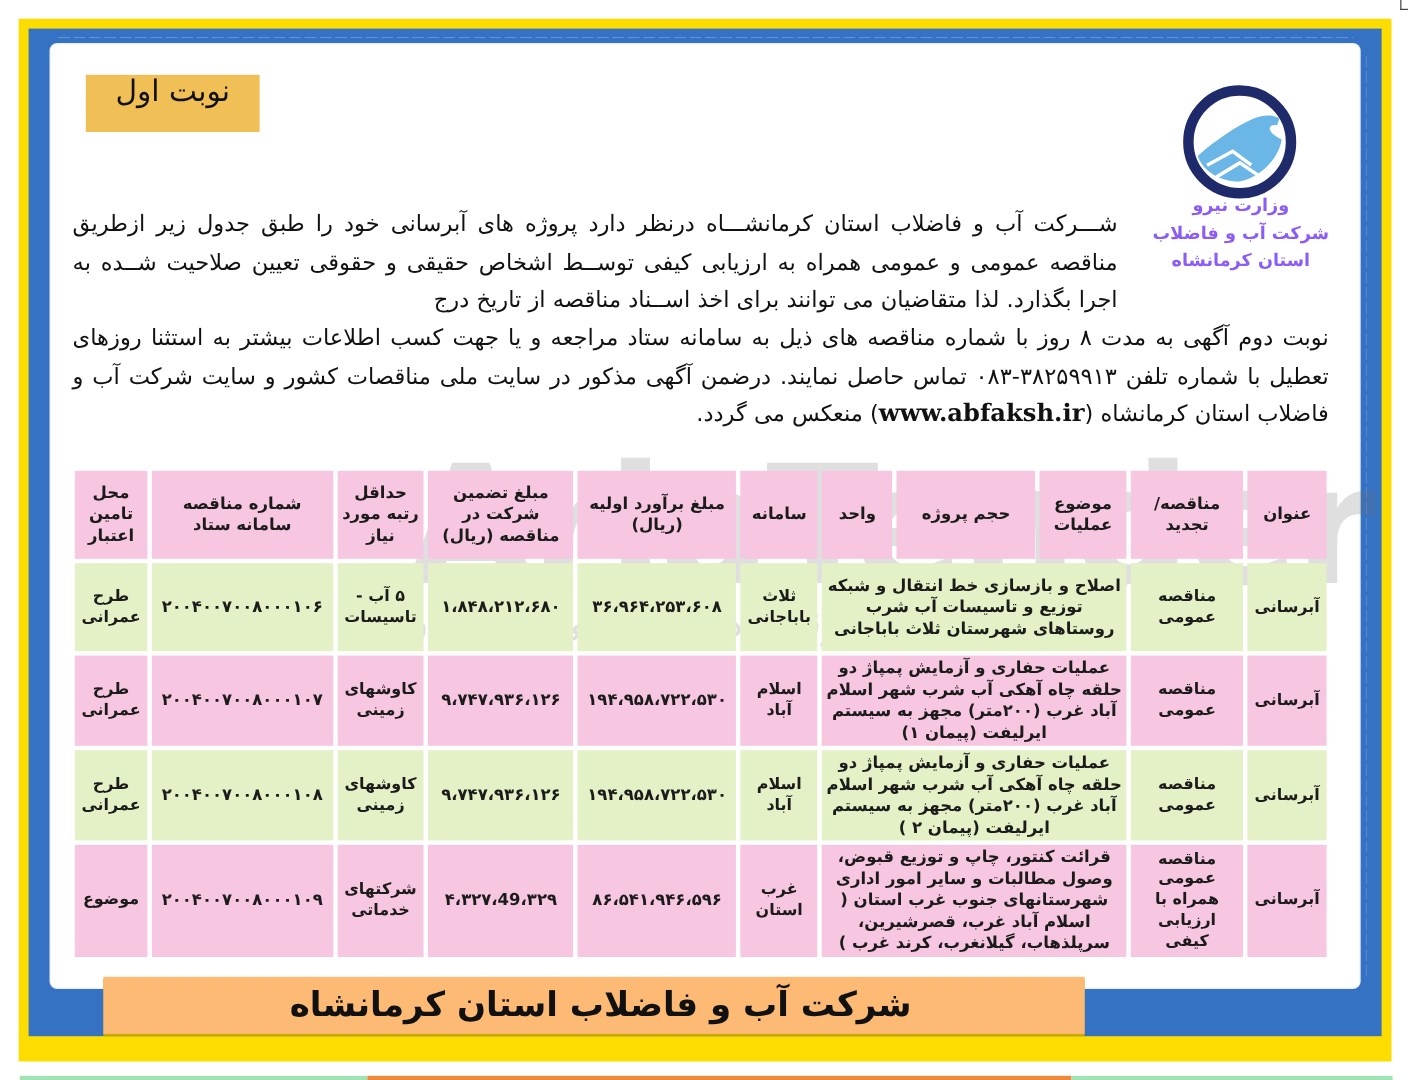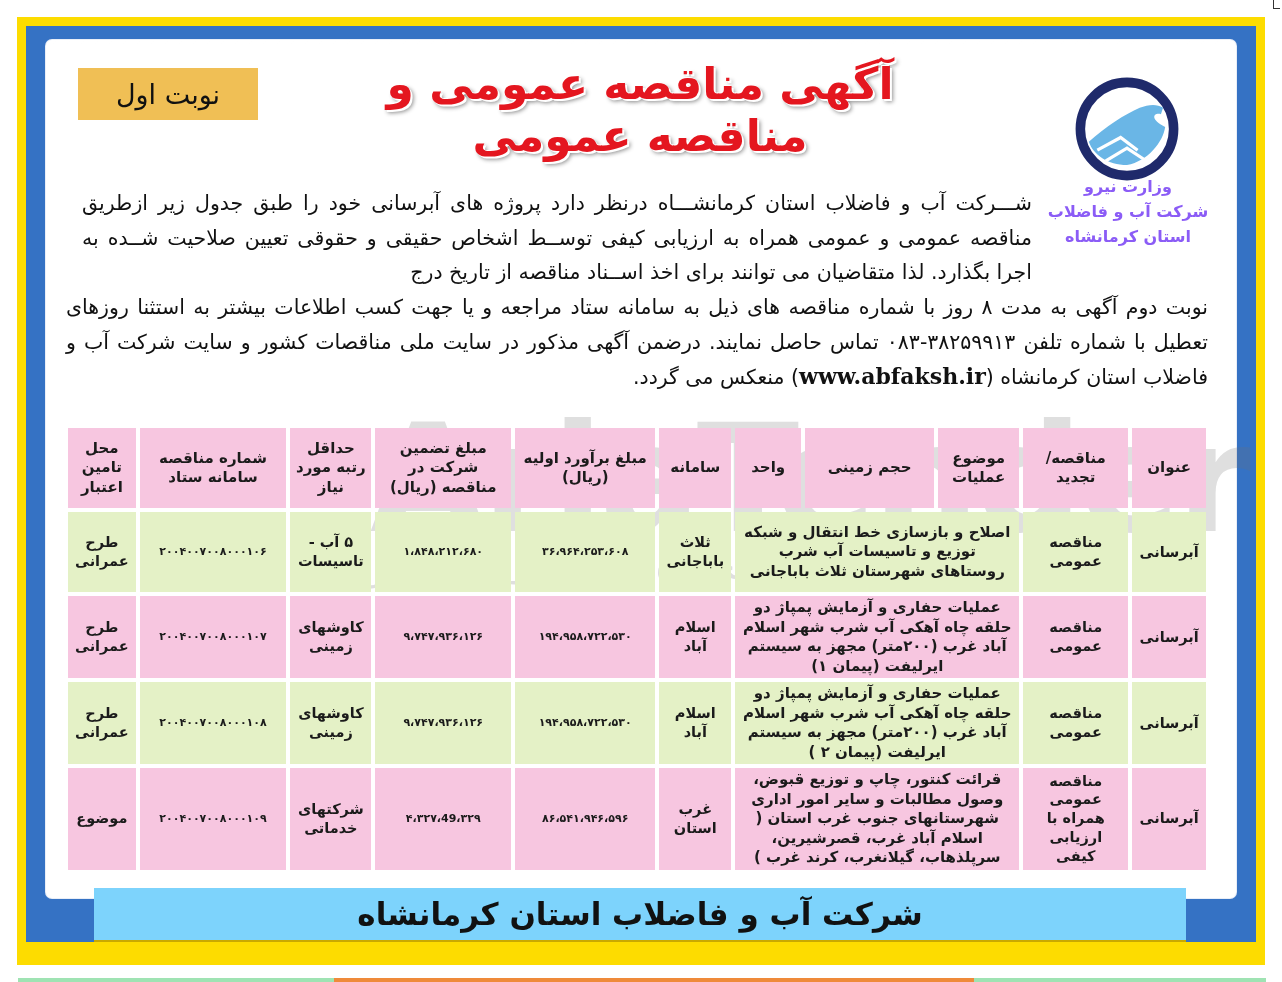--- a/index.html
+++ b/index.html
@@ -18,65 +18,65 @@
   .perf-top { left: 52px; top: 34px; width: 1178px; height: 12px;
               background: radial-gradient(circle at 6px 12px, #ffffff 5px, transparent 5.5px) repeat-x;
               background-size: 14px 12px; }
   .perf-side-l { left: 40px; top: 50px; width: 12px; height: 840px;
                  background: radial-gradient(circle at 12px 6px, #ffffff 5px, transparent 5.5px) repeat-y;
                  background-size: 12px 14px; }
   .perf-side-r { left: 1230px; top: 50px; width: 12px; height: 840px;
                  background: radial-gradient(circle at 0px 6px, #ffffff 5px, transparent 5.5px) repeat-y;
                  background-size: 12px 14px; }
 
-  .badge { position: absolute; left: 78px; top: 68px; width: 180px; height: 52px;
+  .badge { position: absolute; left: 78px; top: 68px; width: 158px; height: 52px;
            background: #f0bf55; color: #111; font-size: 27px;
-           display: flex; align-items: center; justify-content: center; direction: rtl; }
+           display: flex; align-items: flex-start; justify-content: center; direction: rtl; }
 
   .title { position: absolute; left: 300px; top: 58px; width: 680px; direction: rtl;
            text-align: center; color: #e4161f; font-weight: bold;
            font-family: "DejaVu Sans", sans-serif; line-height: 1.18;
            text-shadow: 2px 2px 0 #ffffff, -1px -1px 0 #ffffff, 3px 3px 4px rgba(0,0,0,0.45); }
   .title .l1 { font-size: 44px; display: block; }
   .title .l2 { font-size: 44px; display: block; }
 
   .logo { position: absolute; left: 1074px; top: 76px; width: 106px; height: 106px; }
   .logo-text { position: absolute; left: 1040px; top: 174px; width: 176px; direction: rtl;
                text-align: center; font-weight: bold; font-size: 16px; line-height: 25px; color: #8b5cf6; }
 
   .intro { position: absolute; direction: rtl; text-align: justify; font-size: 20.5px;
            color: #111; line-height: 34.5px; }
-  .intro-a { left: 66px; top: 186px; width: 950px; margin-left: 16px; }
+  .intro-a { left: 66px; top: 186px; width: 950px; }
   .intro-b { left: 66px; top: 290px; width: 1142px; text-align: justify; }
   .intro .url { font-family: "DejaVu Serif", serif; font-weight: bold; font-size: 22px; direction: ltr; unicode-bidi: embed; }
 
   table.tenders { position: absolute; left: 64px; top: 424px; width: 1146px;
                   border-collapse: separate; border-spacing: 4px; direction: rtl;
                   font-size: 14.5px; font-weight: bold; color: #1b1b1b; }
   table.tenders th, table.tenders td { text-align: center; vertical-align: middle; padding: 2px 4px; line-height: 1.3; }
   table.tenders th { background: #f7c6e0; height: 76px; font-size: 15px; }
   tr.green td { background: #e4f1c6; }
   tr.pink td { background: #f7c6e0; }
   tr.r1 td { height: 76px; }
   tr.r2 td, tr.r3 td { height: 76px; }
   tr.r4 td { height: 96px; }
-  td.num { font-size: 11px; letter-spacing: 0.5px; direction: rtl; }
+  td.num { font-size: 15px; letter-spacing: 0.5px; direction: rtl; }
   td.desc { font-size: 15px; }
 
   .watermark { position: absolute; left: 300px; top: 400px; width: 640px; height: 200px;
                pointer-events: none; opacity: 0.22; }
   .watermark .wm-text { position: absolute; left: 70px; top: -8px; font-size: 150px; font-weight: bold;
                         color: #707070; font-family: "DejaVu Sans", sans-serif; letter-spacing: -4px; }
   .watermark .wm-sub { position: absolute; left: 70px; top: 142px; font-size: 40px; color: #707070;
                        direction: rtl; letter-spacing: 8px; }
 
-  .footer-bar { position: absolute; left: 94px; top: 888px; width: 1092px; height: 52px;
-                background: #7dd3fc; display: flex; align-items: center; justify-content: center;
+  .footer-bar { position: absolute; left: 94px; top: 888px; width: 880px; height: 52px;
+                background: #fdba74; display: flex; align-items: center; justify-content: center;
                 direction: rtl; font-size: 31px; font-weight: bold; color: #111;
-                box-shadow: 0 2px 0 #c9a900; }
+                box-shadow: 0 2px 0 #c9a900; padding-left: 12px; }
   .bottom-strip { position: absolute; left: 18px; top: 978px; width: 1248px; height: 4px; display: flex; }
   .bottom-strip .s1 { flex: 0 0 316px; background: #9fe3b3; }
   .bottom-strip .s2 { flex: 0 0 640px; background: #ef8a3a; }
   .bottom-strip .s3 { flex: 1; background: #9fe3b3; }
 </style>
 </head>
 <body>
 
 <div class="corner-mark"></div>
 <div class="frame-yellow"></div>
@@ -84,21 +84,20 @@
 <div class="paper"></div>
 <div class="perf-top"></div>
 <div class="perf-side-l"></div>
 <div class="perf-side-r"></div>
 
 <div class="badge">
   <span>نوبت اول</span>
 </div>
 
 <div class="title">
-  <span class="l1">آگهی مناقصه عمومی و مناقصه عمومی</span>
 </div>
 
 <svg class="logo" viewBox="0 0 100 100">
   <circle cx="50" cy="50" r="44" fill="#ffffff" stroke="#1f2a6b" stroke-width="9"></circle>
   <path d="M14 62 C 30 48, 48 36, 62 30 C 70 27, 78 26, 84 30 L 82 36 C 76 34, 70 40, 86 48 C 84 62, 70 80, 50 84 C 32 84, 18 74, 14 62 Z" fill="#6ab6e6"></path>
   <path d="M22 70 L 44 58 L 60 70" fill="none" stroke="#ffffff" stroke-width="3"></path>
   <path d="M30 80 L 50 68 L 68 80" fill="none" stroke="#ffffff" stroke-width="3"></path>
 </svg>
 <div class="logo-text">
   <div>وزارت نیرو</div>
@@ -113,21 +112,21 @@
   <div class="wm-text">AriaTender</div>
   <div class="wm-sub">زنجیره معاملاتی آریاتندر</div>
 </div>
 
 <table class="tenders">
   <thead>
     <tr>
       <th style="width:58px">عنوان</th>
       <th style="width:88px">مناقصه/ تجدید</th>
       <th style="width:66px">موضوع عملیات</th>
-      <th style="width:110px">حجم زمینی</th>
+      <th style="width:110px">حجم پروژه</th>
       <th style="width:52px">واحد</th>
       <th style="width:52px">سامانه</th>
       <th style="width:120px">مبلغ برآورد اولیه (ریال)</th>
       <th style="width:116px">مبلغ تضمین شرکت در مناقصه (ریال)</th>
       <th style="width:62px">حداقل رتبه مورد نیاز</th>
       <th style="width:126px">شماره مناقصه سامانه ستاد</th>
       <th style="width:44px">محل تامین اعتبار</th>
     </tr>
   </thead>
   <tbody>

